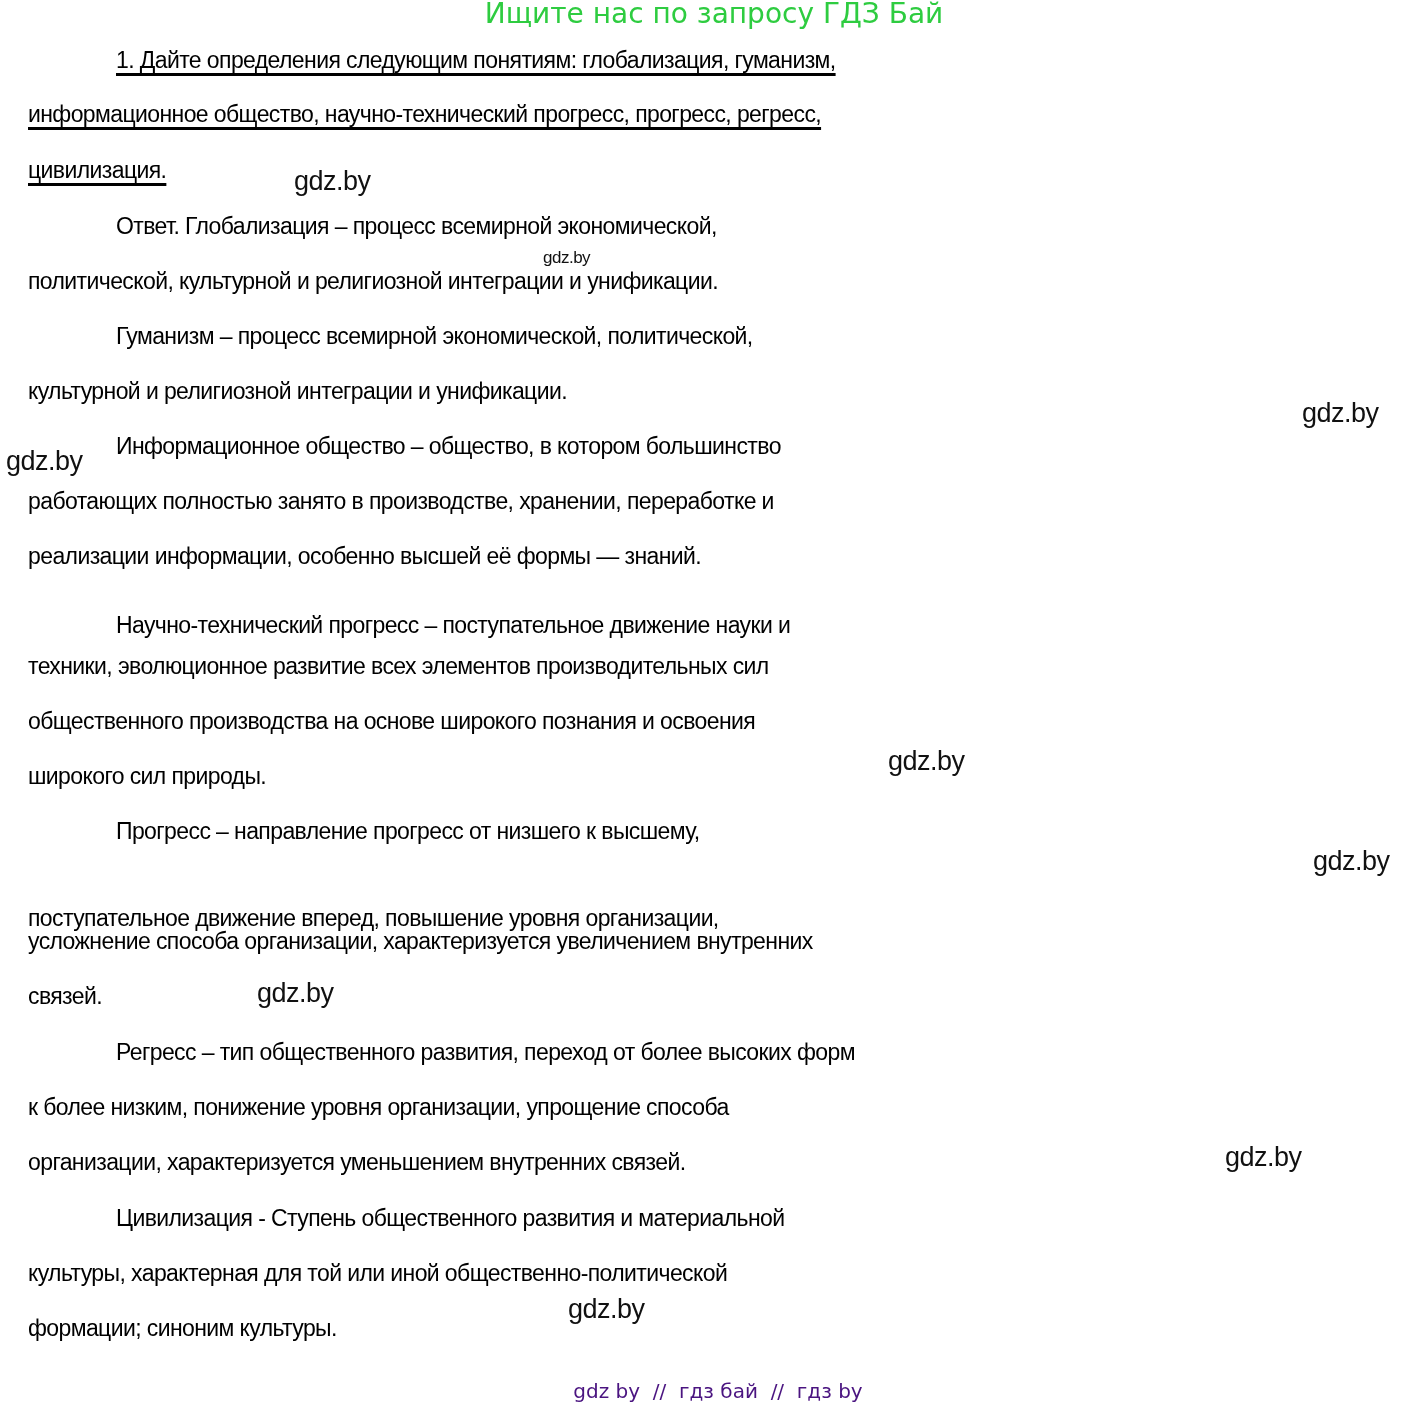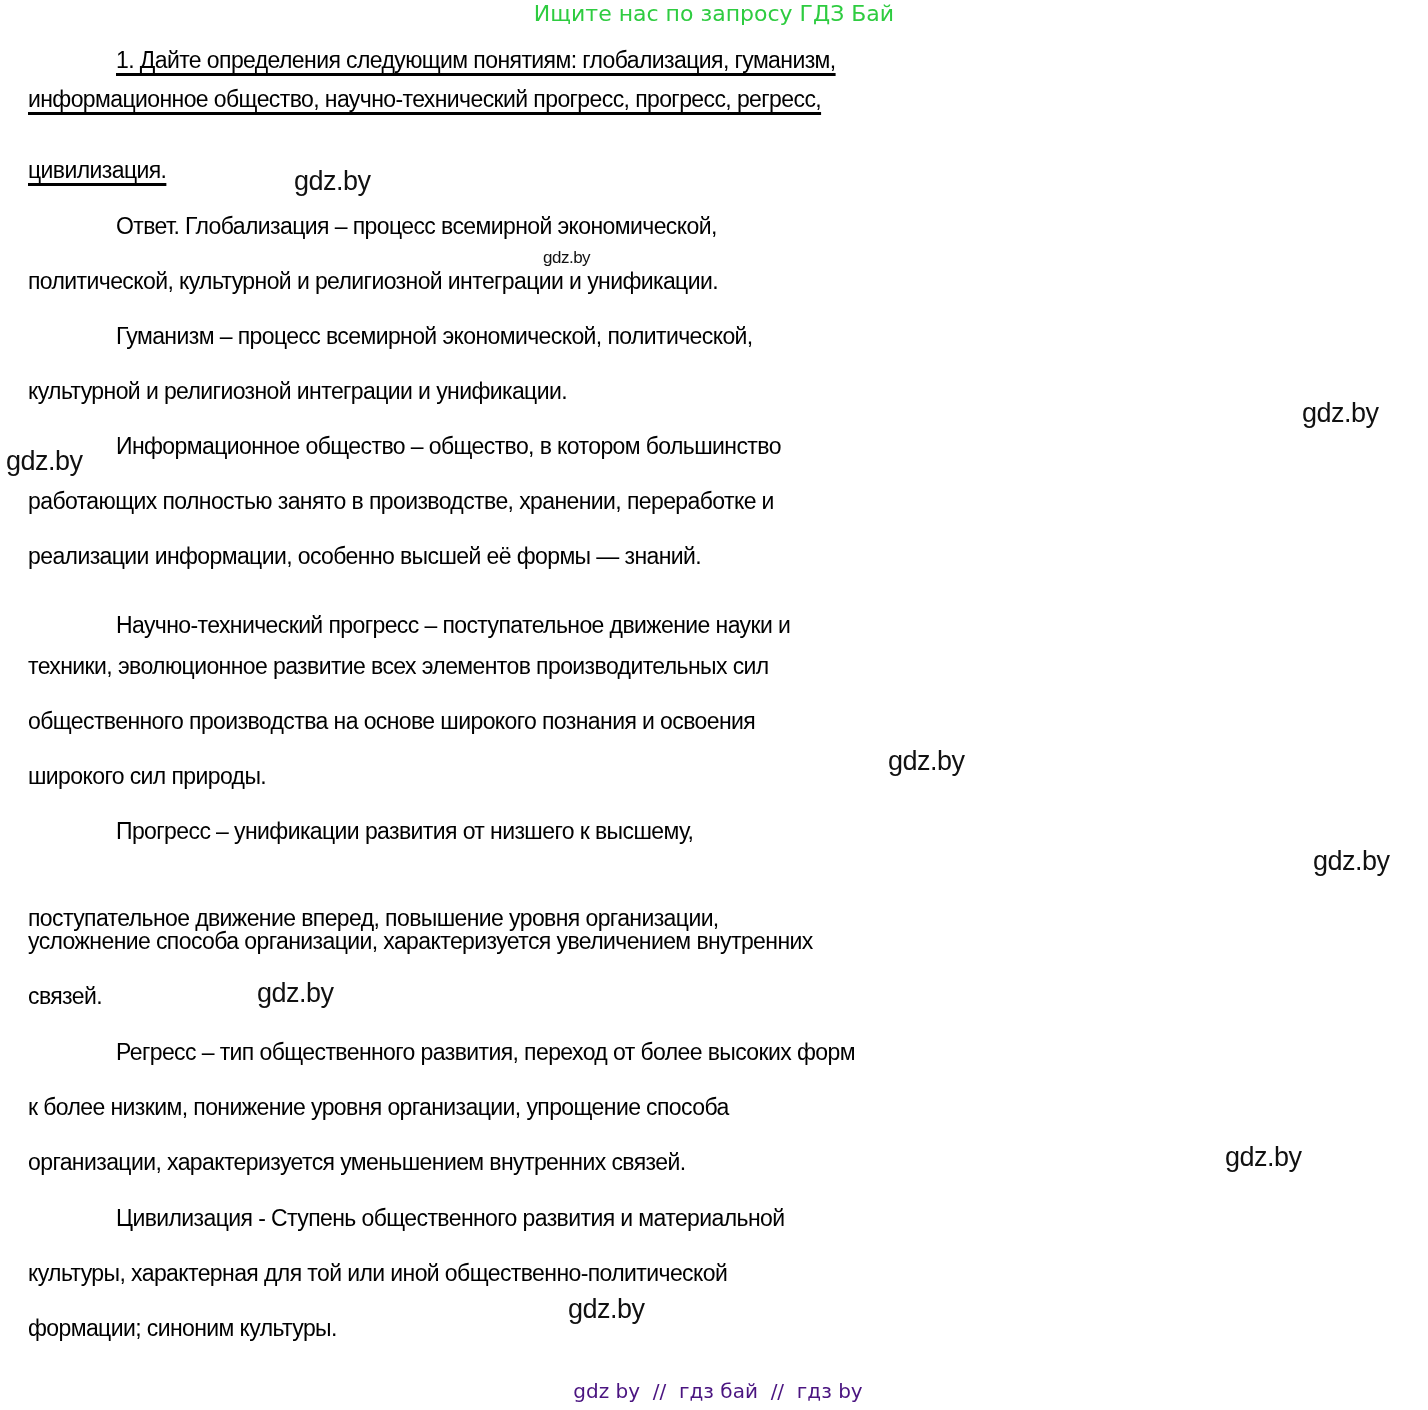--- a/index.html
+++ b/index.html
@@ -13,21 +13,21 @@
       position: relative;
       overflow: hidden;
     }
     .header-banner {
       position: absolute;
       left: 0;
       top: 0;
       width: 1428px;
       text-align: center;
       font-family: "DejaVu Sans", sans-serif;
-      font-size: 22px;
+      font-size: 28px;
       line-height: 28px;
       color: #2ecc40;
     }
     .footer-banner {
       position: absolute;
       left: 4px;
       top: 1376px;
       width: 1428px;
       text-align: center;
       font-family: "DejaVu Sans", sans-serif;
@@ -66,35 +66,35 @@
       font-size: 17px;
       line-height: 20px;
     }
   </style>
 </head>
 <body>
 
 <div class="header-banner">Ищите нас по запросу ГДЗ Бай</div>
 
 <div class="line indent u" style="top:40px;">1. Дайте определения следующим понятиям: глобализация, гуманизм,</div>
-<div class="line u" style="top:79px;">информационное общество, научно-технический прогресс, прогресс, регресс,</div>
+<div class="line u" style="top:94px;">информационное общество, научно-технический прогресс, прогресс, регресс,</div>
 <div class="line u" style="top:150px;">цивилизация.</div>
 
 <div class="line indent" style="top:206px;">Ответ. Глобализация – процесс всемирной экономической,</div>
 <div class="line" style="top:261px;">политической, культурной и религиозной интеграции и унификации.</div>
 <div class="line indent" style="top:316px;">Гуманизм – процесс всемирной экономической, политической,</div>
 <div class="line" style="top:371px;">культурной и религиозной интеграции и унификации.</div>
 <div class="line indent" style="top:426px;">Информационное общество – общество, в котором большинство</div>
 <div class="line" style="top:481px;">работающих полностью занято в производстве, хранении, переработке и</div>
 <div class="line" style="top:536px;">реализации информации, особенно высшей её формы — знаний.</div>
 <div class="line indent" style="top:591px;margin-top:14px;">Научно-технический прогресс – поступательное движение науки и</div>
 <div class="line" style="top:646px;">техники, эволюционное развитие всех элементов производительных сил</div>
 <div class="line" style="top:701px;">общественного производства на основе широкого познания и освоения</div>
 <div class="line" style="top:756px;">широкого сил природы.</div>
-<div class="line indent" style="top:811px;">Прогресс – унификации развития от низшего к высшему,</div>
+<div class="line indent" style="top:811px;">Прогресс – направление прогресс от низшего к высшему,</div>
 <div class="line" style="top:898px;">поступательное движение вперед, повышение уровня организации,</div>
 <div class="line" style="top:921px;">усложнение способа организации, характеризуется увеличением внутренних</div>
 <div class="line" style="top:976px;">связей.</div>
 <div class="line indent" style="top:1032px;">Регресс – тип общественного развития, переход от более высоких форм</div>
 <div class="line" style="top:1087px;">к более низким, понижение уровня организации, упрощение способа</div>
 <div class="line" style="top:1142px;">организации, характеризуется уменьшением внутренних связей.</div>
 <div class="line indent" style="top:1198px;">Цивилизация - Ступень общественного развития и материальной</div>
 <div class="line" style="top:1253px;text-align:center;">культуры, характерная для той или иной общественно-политической</div>
 <div class="line" style="top:1308px;">формации; синоним культуры.</div>
 

